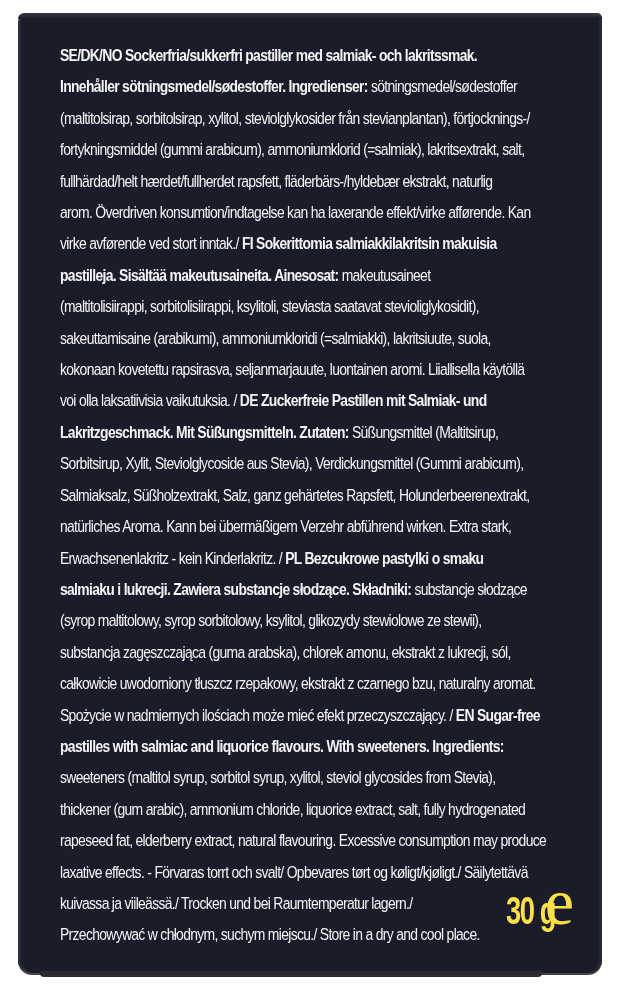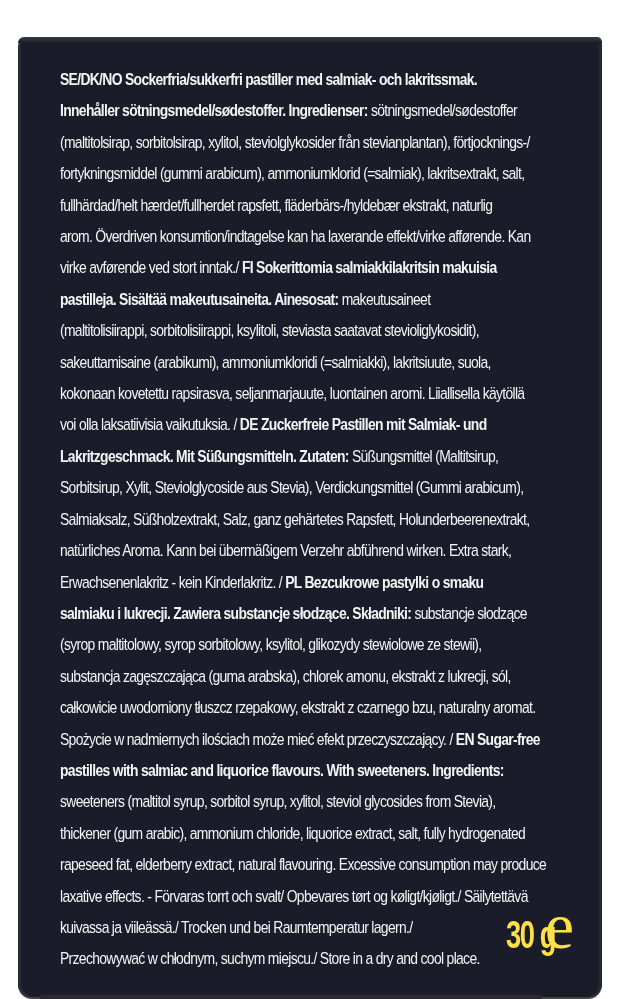--- a/index.html
+++ b/index.html
@@ -15,21 +15,20 @@
     }
     .package {
       position: absolute;
       left: 18px;
       top: 13px;
       width: 584px;
       height: 960px;
       background: #1b1c2a;
       border-radius: 10px 8px 14px 14px;
       box-shadow: inset 3px 0 0 #2a2b3a, inset -3px 0 0 #262736, 0 2px 0 #444;
-      margin-top: 24px;
     }
     .package::before {
       content: "";
       position: absolute;
       left: 0; right: 0; top: 0;
       height: 6px;
       background: linear-gradient(#3a3b48, #1b1c2a);
       border-radius: 10px 8px 0 0;
     }
     .package::after {

